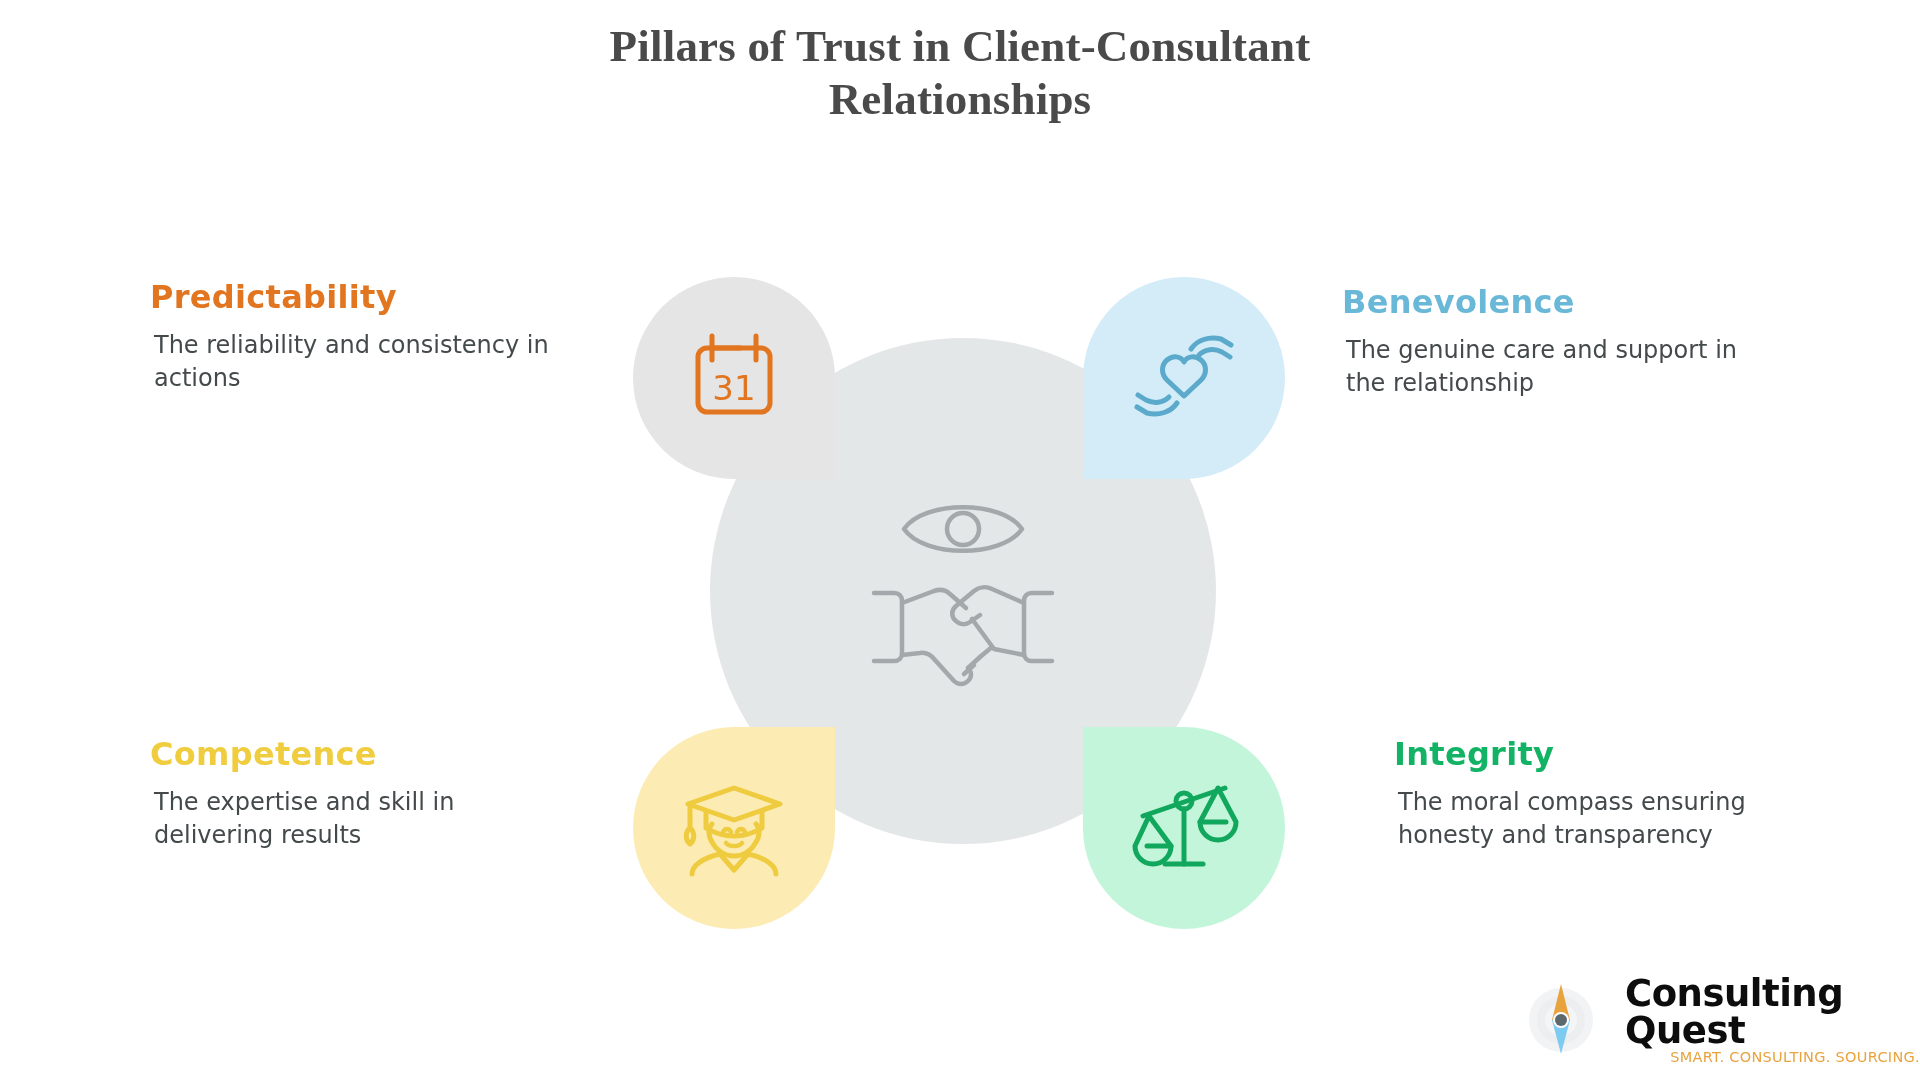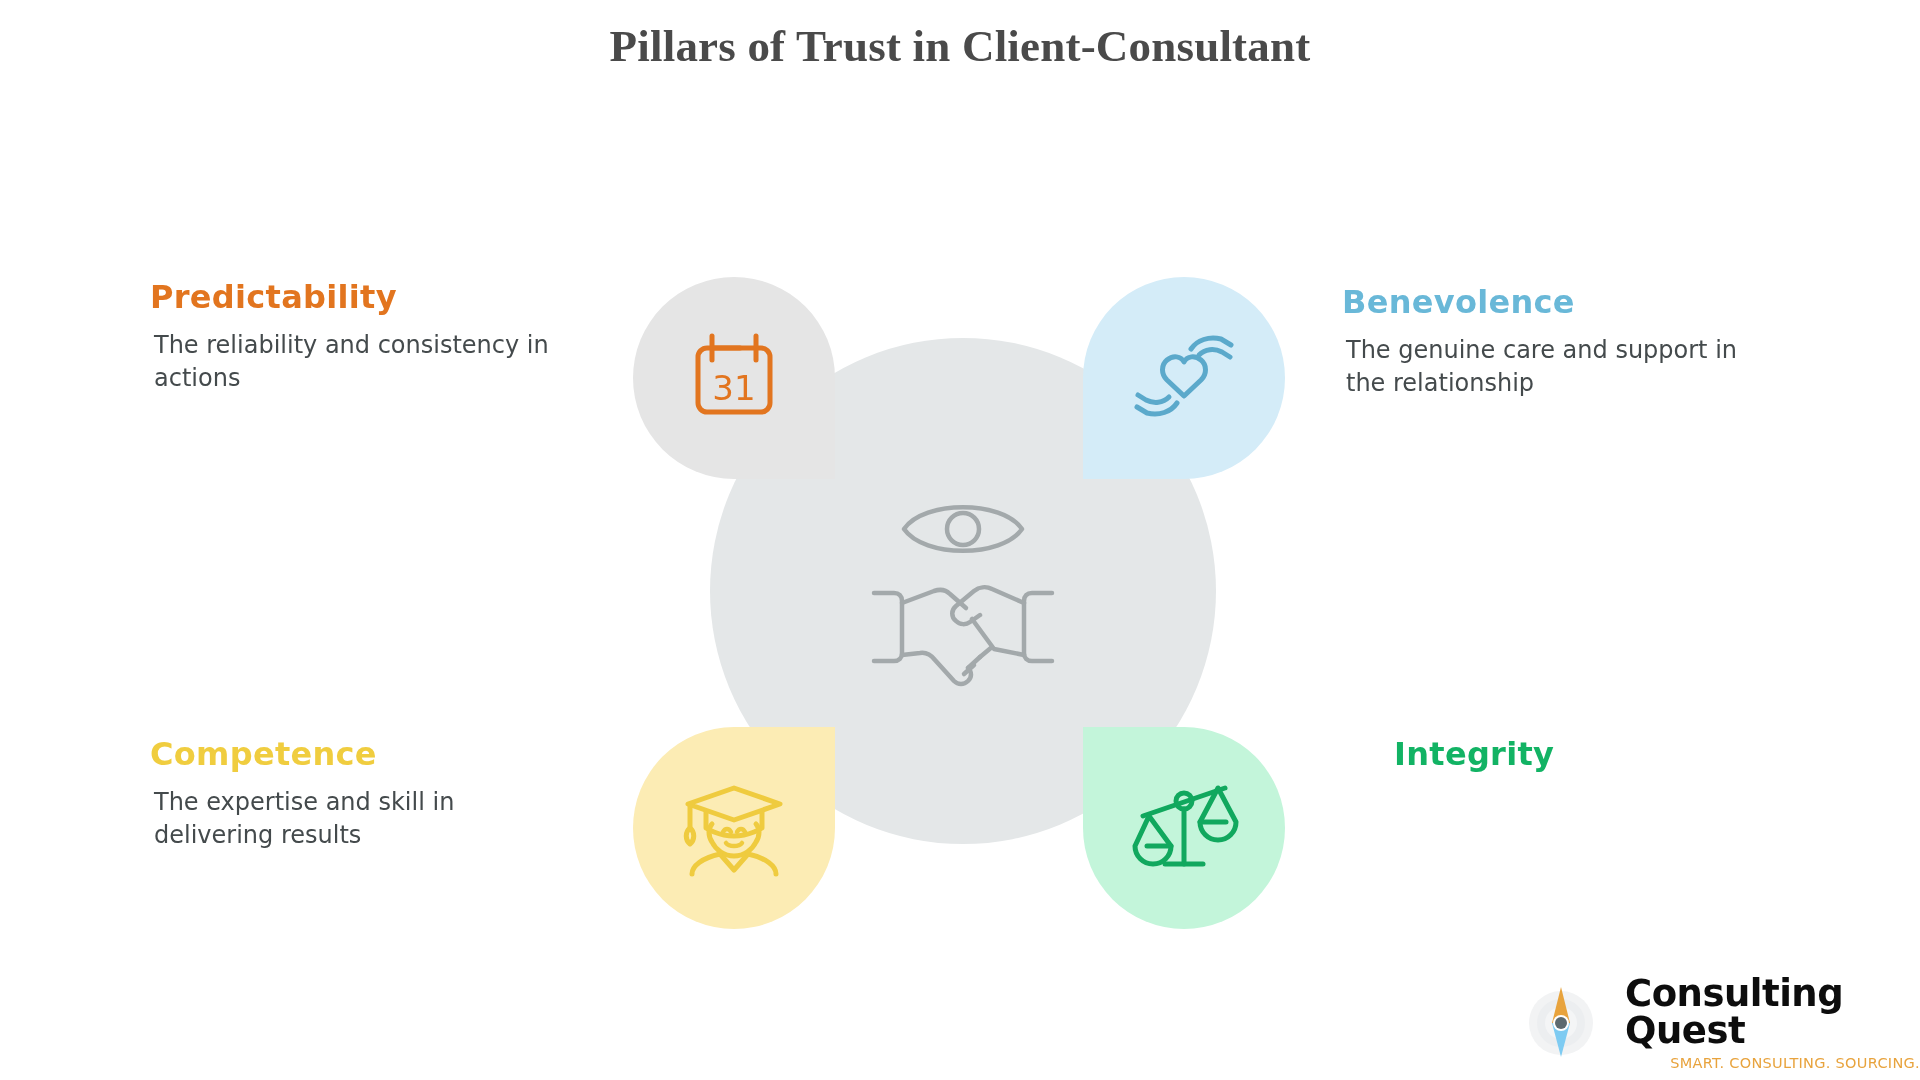--- a/index.html
+++ b/index.html
@@ -134,31 +134,31 @@
     font-weight: bold;
     color: #0d0d0d;
     line-height: 1;
     letter-spacing: -0.5px;
   }
   .logo-tag {
     font-family: "DejaVu Sans", sans-serif;
     font-size: 14.5px;
     color: #e8a33d;
     letter-spacing: 0.3px;
-    margin-top: 6px;
     text-align: right;
   }
 </style>
 </head>
 <body>
 
 <div class="canvas">
 
   <div class="title">
     <div>Pillars of Trust in Client-Consultant</div>
+    <div>Relationships</div>
   </div>
 
   <div class="center-circle"></div>
   <div class="center-icons">
     <span class="eye-icon-wrap">
       <svg width="130" height="76" viewBox="0 0 130 76">
         <path d="M6 38 C 26 9, 104 9, 124 38 C 104 67, 26 67, 6 38 Z" fill="none" stroke="#a3a9ab" stroke-width="4.5" stroke-linejoin="round"></path>
         <circle cx="65" cy="38" r="16" fill="none" stroke="#a3a9ab" stroke-width="4.5"></circle>
       </svg>
     </span>
@@ -244,20 +244,21 @@
     <div class="pillar-desc">The expertise and skill in delivering results</div>
   </div>
 
   <div class="tblock right tb-benevolence">
     <div class="pillar-title" style="color:#69b8d8">Benevolence</div>
     <div class="pillar-desc">The genuine care and support in the relationship</div>
   </div>
 
   <div class="tblock right tb-integrity">
     <div class="pillar-title" style="color:#12b364">Integrity</div>
+    <div class="pillar-desc">The moral compass ensuring honesty and transparency</div>
   </div>
 
   <div class="logo">
     <span>
       <svg width="72" height="80" viewBox="0 0 72 80">
         <circle cx="36" cy="42" r="32" fill="#f2f3f4"></circle>
         <circle cx="36" cy="42" r="24" fill="#eceef0"></circle>
         <circle cx="36" cy="42" r="16" fill="#f4f5f6"></circle>
         <path d="M36 6 L45 42 L27 42 Z" fill="#e8a33d"></path>
         <path d="M36 76 L45 42 L27 42 Z" fill="#7ecbf2"></path>

